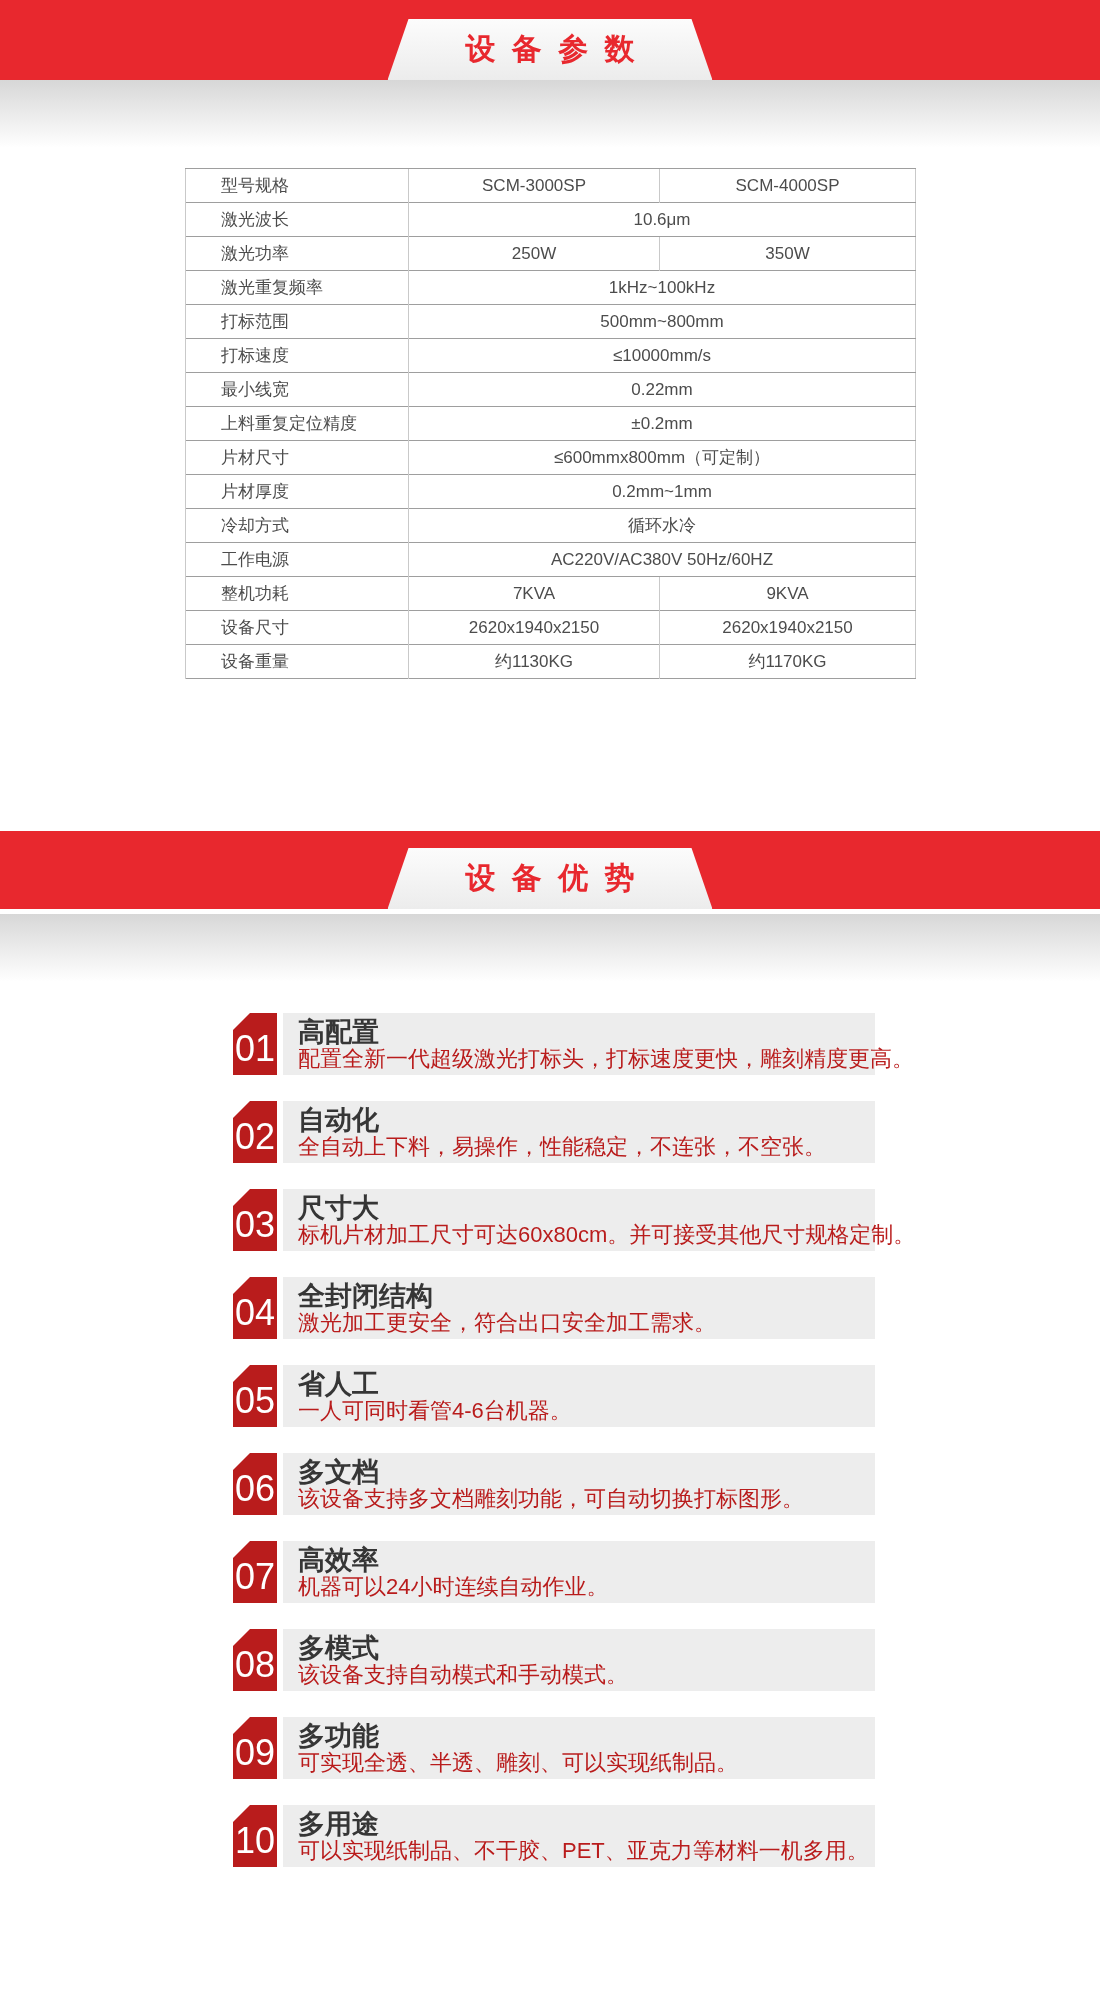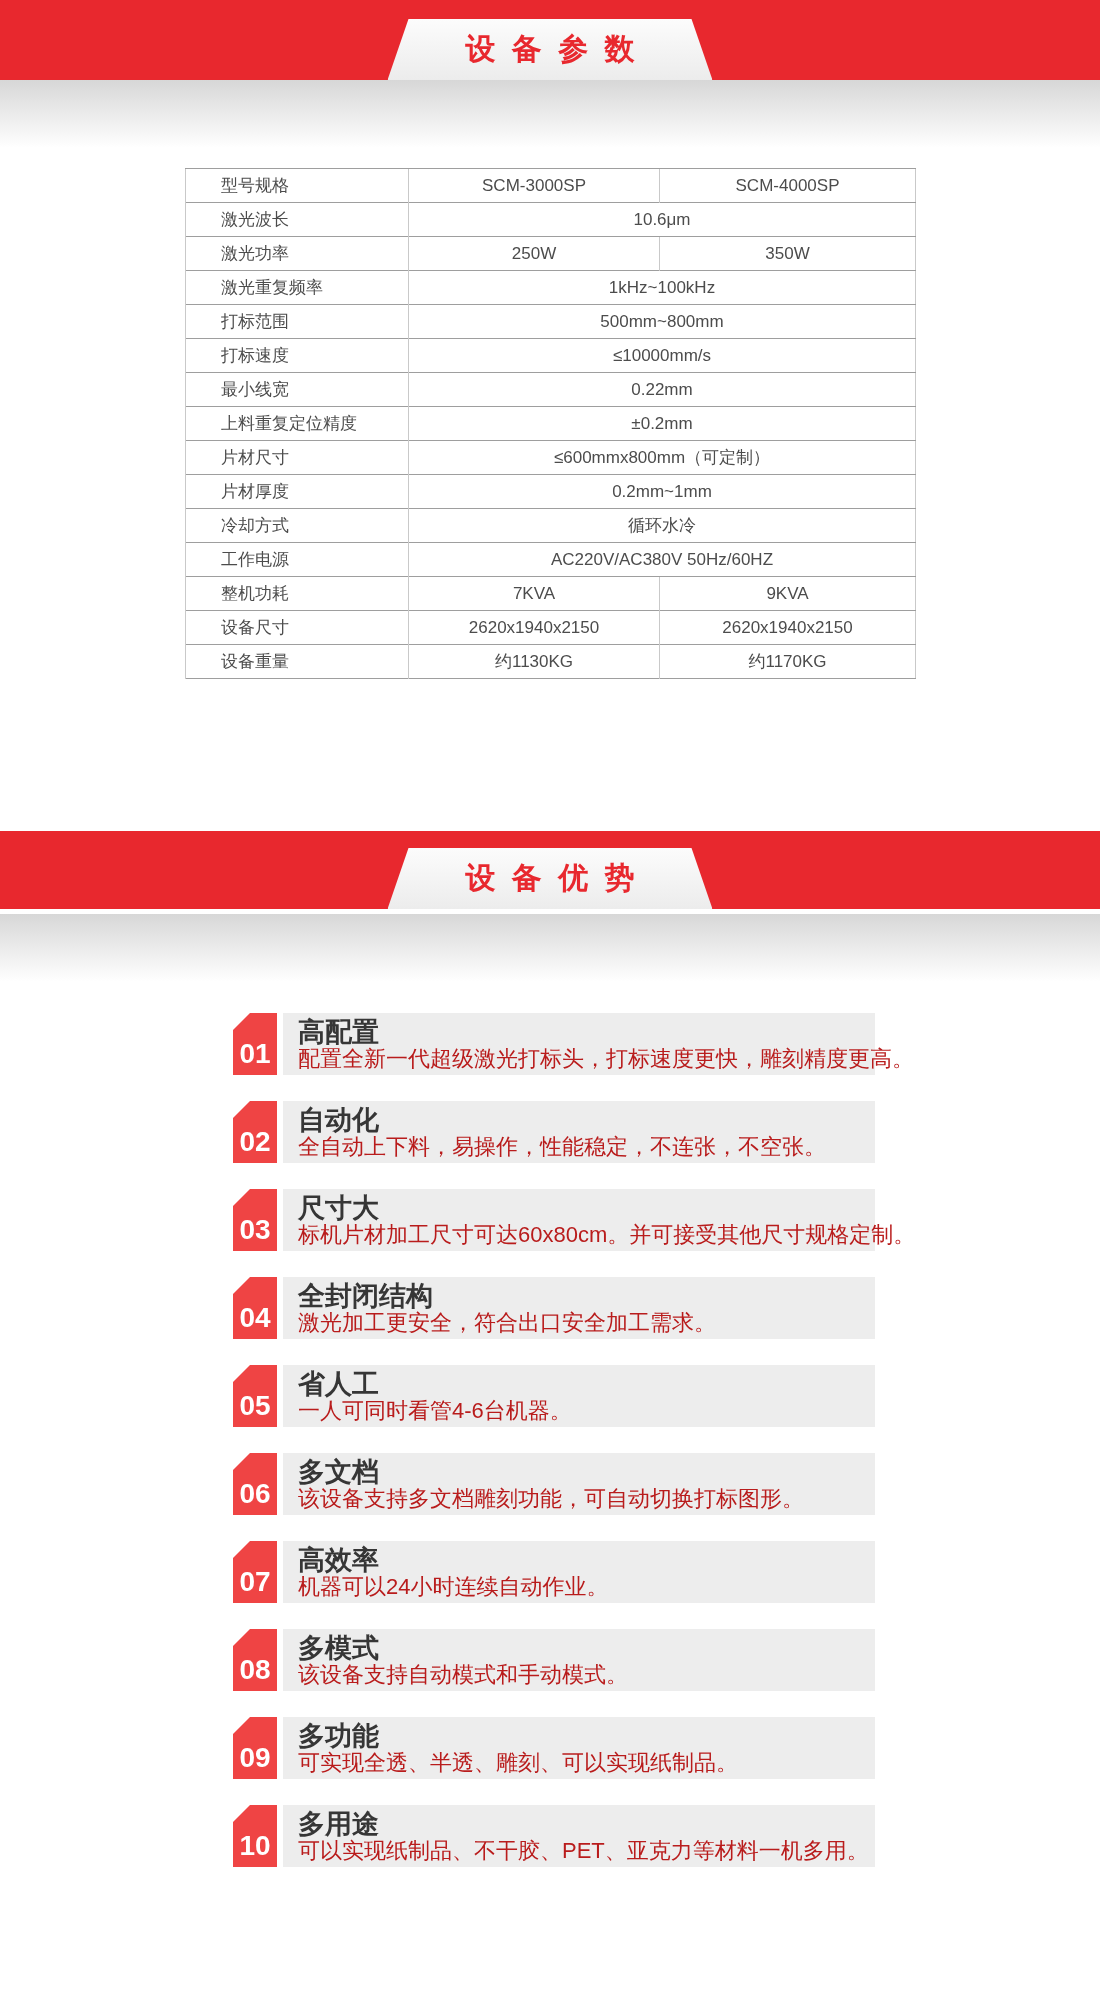--- a/index.html
+++ b/index.html
@@ -39,23 +39,23 @@
     border-top:1px solid #9e9e9e;border-left:1px solid #c9c9c9;
     padding:0;overflow:hidden;white-space:nowrap;
   }
   #spec-table td.label{text-align:left;padding-left:35px;}
   #spec-table td.value{text-align:center;}
 
   
   #advantage-list{position:absolute;left:233px;top:1013px;width:650px;}
   .adv-item{display:flex;align-items:stretch;height:62px;margin-bottom:26px;}
   .adv-badge{
-    width:44px;height:62px;background:#ef4444;flex:0 0 44px;
+    width:44px;height:62px;background:#b91c1c;flex:0 0 44px;
     clip-path:polygon(0 17px,17px 0,44px 0,44px 62px,0 62px);
-    color:#ffffff;font-size:28px;font-weight:bold;
+    color:#ffffff;font-size:36px;font-weight:normal;
     display:flex;align-items:flex-end;justify-content:center;
     box-sizing:border-box;padding-bottom:5px;
   }
   .adv-box{
     margin-left:6px;width:592px;background:#ededed;
     box-sizing:border-box;padding:6px 8px 0 15px;
   }
   .adv-title{font-size:27px;font-weight:bold;color:#363636;line-height:27px;white-space:nowrap;}
   .adv-desc{font-size:22px;color:#b91c1c;line-height:26px;white-space:nowrap;}
 </style>

